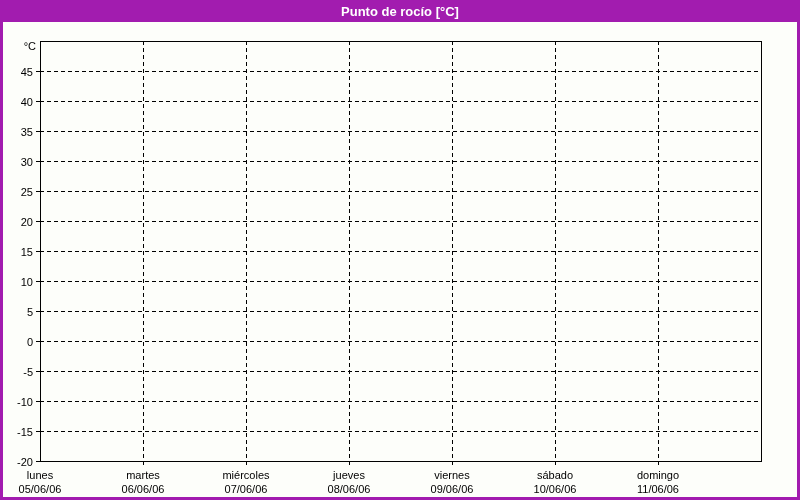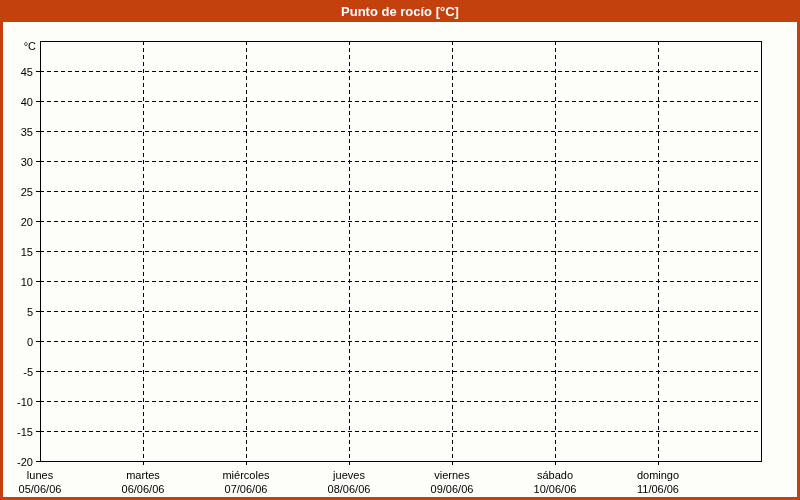--- a/index.html
+++ b/index.html
@@ -26,21 +26,21 @@
   }
   svg{display:block;}
   svg text{
     font-family:"Liberation Sans", sans-serif;
     font-size:11px;
   }
 </style>
 </head>
 <body>
 
-<div class="frame" style="background: #c2410c;">
+<div class="frame" style="background: #a21caf;">
   <div class="titlebar">
     <span class="title" style="color: rgb(255, 255, 255);">Punto de rocío [°C]</span>
   </div>
   <div class="content" style="background: rgb(253, 254, 250);">
     <svg id="chart-svg" width="794" height="475" viewBox="0 0 794 475">
         <line x1="37" y1="49.5" x2="758" y2="49.5" stroke="#000000" stroke-width="1" stroke-dasharray="4 3" shape-rendering="crispEdges"></line>
         <line x1="33" y1="49.5" x2="37" y2="49.5" stroke="#000000" stroke-width="1" shape-rendering="crispEdges"></line>
         <text x="30" y="53.5" text-anchor="end" fill="#000000">45</text>
         <line x1="37" y1="79.5" x2="758" y2="79.5" stroke="#000000" stroke-width="1" stroke-dasharray="4 3" shape-rendering="crispEdges"></line>
         <line x1="33" y1="79.5" x2="37" y2="79.5" stroke="#000000" stroke-width="1" shape-rendering="crispEdges"></line>

